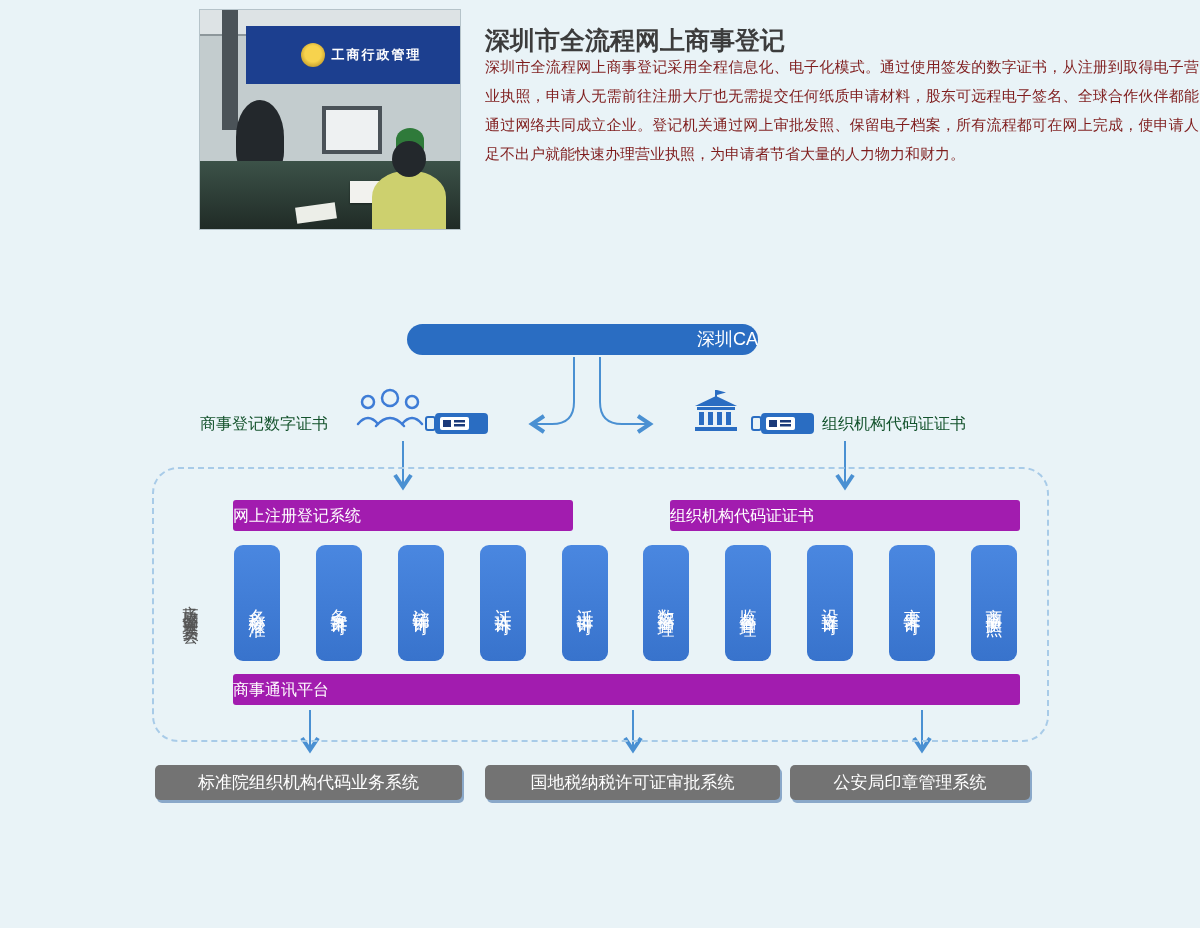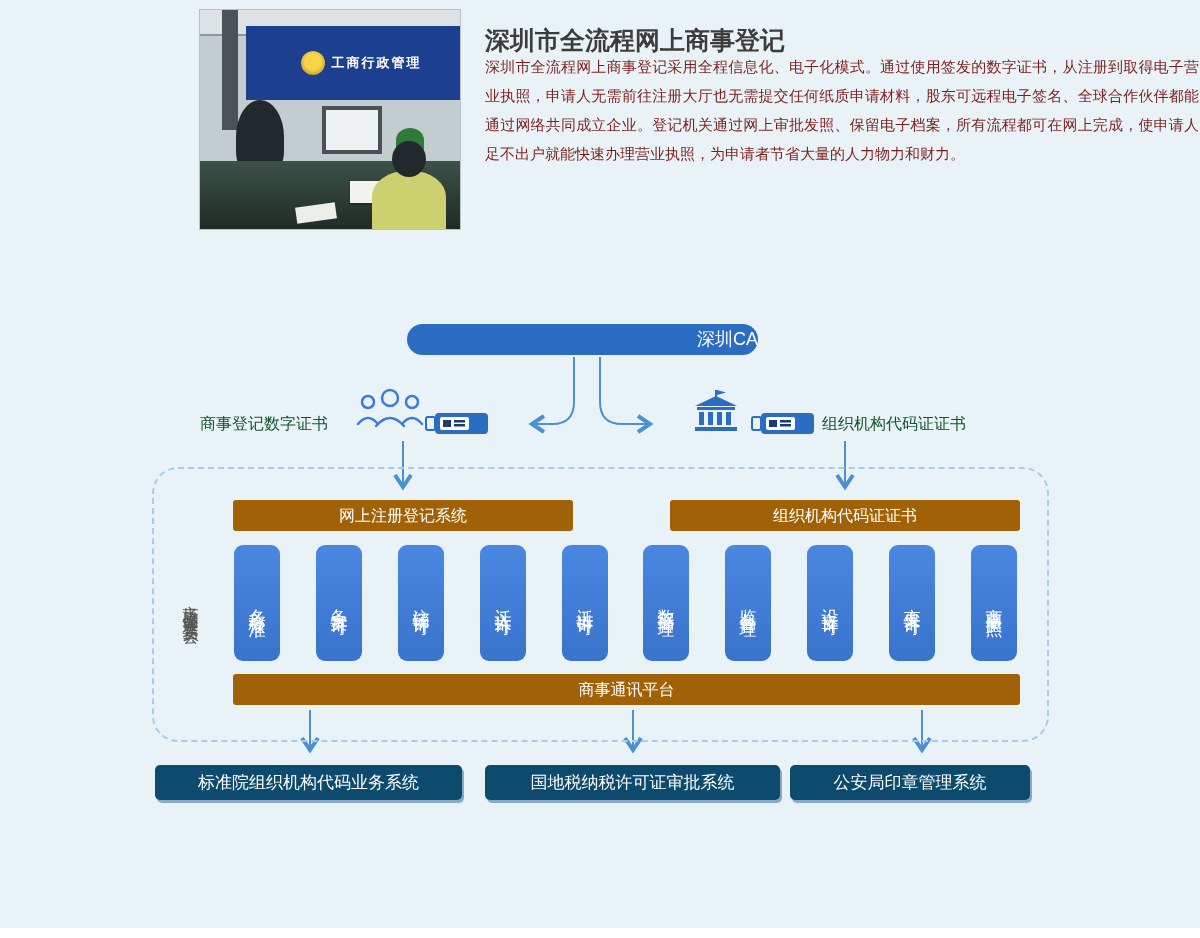--- a/index.html
+++ b/index.html
@@ -3,21 +3,21 @@
 <meta charset="utf-8">
 <style>
   html,body{margin:0;padding:0;}
   body{font-family:"Liberation Sans","DejaVu Sans",sans-serif;}
   .page{position:relative;width:1200px;height:938px;background:#e9f3f7;overflow:hidden;}
 
   
   .photo{position:absolute;left:200px;top:10px;width:260px;height:219px;background:#c3ccce;overflow:hidden;box-shadow:0 0 0 1px #b5c3c9;}
   .ph-glass{position:absolute;top:0;left:0;right:0;height:24px;background:#dde3e5;border-bottom:2px solid #8d979b;}
   .ph-pillar{position:absolute;top:0;left:22px;width:16px;height:120px;background:#4b5358;}
-  .ph-banner{position:absolute;top:16px;left:46px;right:0;height:74px;background:#1c3f8f;display:flex;align-items:center;justify-content:center;gap:7px;padding-left:16px;}
+  .ph-banner{position:absolute;top:16px;left:46px;right:0;height:58px;background:#1c3f8f;display:flex;align-items:center;justify-content:center;gap:7px;padding-left:16px;}
   .ph-emblem{width:24px;height:24px;border-radius:50%;background:radial-gradient(circle at 50% 45%,#f7d34d 0 45%,#c8a12e 75%);flex:0 0 auto;}
   .ph-banner-text{color:#ffffff;font-size:13px;font-weight:bold;letter-spacing:2px;}
   .ph-monitor{position:absolute;left:122px;top:96px;width:52px;height:40px;background:#eef1f2;border:4px solid #4a5258;}
   .ph-plant{position:absolute;right:36px;top:118px;width:28px;height:24px;background:#2f7a3a;border-radius:60% 60% 20% 20%;}
   .p1{position:absolute;left:36px;top:90px;width:48px;height:74px;background:#23282c;border-radius:50% 50% 30% 30%;}
   .ph-desk{position:absolute;left:0;bottom:0;right:0;height:68px;background:linear-gradient(180deg,#3c5248,#202b26);}
   .ph-sign{position:absolute;left:150px;bottom:26px;width:34px;height:22px;background:#f2f2ee;box-shadow:0 1px 2px rgba(0,0,0,.4);}
   .ph-person2{position:absolute;right:14px;bottom:0;width:74px;height:58px;background:#cdd06e;border-radius:45% 45% 0 0;}
   .ph-person2 .head{position:absolute;left:20px;top:-30px;width:34px;height:36px;background:#23282c;border-radius:50%;}
   .ph-paper{position:absolute;left:96px;bottom:8px;width:40px;height:16px;background:#eceee8;transform:rotate(-8deg);}
@@ -34,29 +34,29 @@
   .lbl-right{left:822px;}
   .people{position:absolute;left:352px;top:386px;}
   .usb-left{position:absolute;left:424px;top:410px;}
   .bank{position:absolute;left:690px;top:388px;}
   .usb-right{position:absolute;left:750px;top:410px;}
 
   .dashed-box{position:absolute;left:152px;top:467px;width:893px;height:271px;border:2px dashed #a8cbe8;border-radius:26px;}
   .vlabel{position:absolute;left:176px;top:506px;height:198px;width:28px;display:flex;align-items:center;justify-content:center;}
   .vlabel span{writing-mode:vertical-rl;text-orientation:upright;font-size:16px;color:#555;letter-spacing:3px;}
 
-  .bar{position:absolute;height:31px;background:#a16207;border-radius:3px;color:#fff;font-size:16px;text-align:center;line-height:31px;}
+  .bar{position:absolute;height:31px;background:#a21caf;border-radius:3px;color:#fff;font-size:16px;line-height:31px;}
   .bar-left{left:233px;top:500px;width:340px;}
   .bar-right{left:670px;top:500px;width:350px;}
   .bar-platform{left:233px;top:674px;width:787px;}
 
   .vblock{position:absolute;top:545px;width:46px;height:116px;background:linear-gradient(180deg,#4a87e0,#3873cc);border-radius:9px;display:flex;align-items:center;justify-content:center;}
   .vblock span{writing-mode:vertical-rl;text-orientation:upright;color:#fff;font-size:17px;letter-spacing:4px;}
 
-  .ext-btn{position:absolute;top:765px;height:35px;background:#0c4a6e;border-radius:5px;color:#fff;font-size:17px;text-align:center;line-height:35px;box-shadow:2px 3px 0 rgba(23,77,144,.45);}
+  .ext-btn{position:absolute;top:765px;height:35px;background:#737373;border-radius:5px;color:#fff;font-size:17px;text-align:center;line-height:35px;box-shadow:2px 3px 0 rgba(23,77,144,.45);}
 
   .bottom-strip{position:absolute;left:0;top:928px;width:1200px;height:10px;background:#ffffff;}
 </style>
 </head>
 <body>
 
 <div class="page">
 
   <div class="photo">
     <div class="ph-glass"></div>

